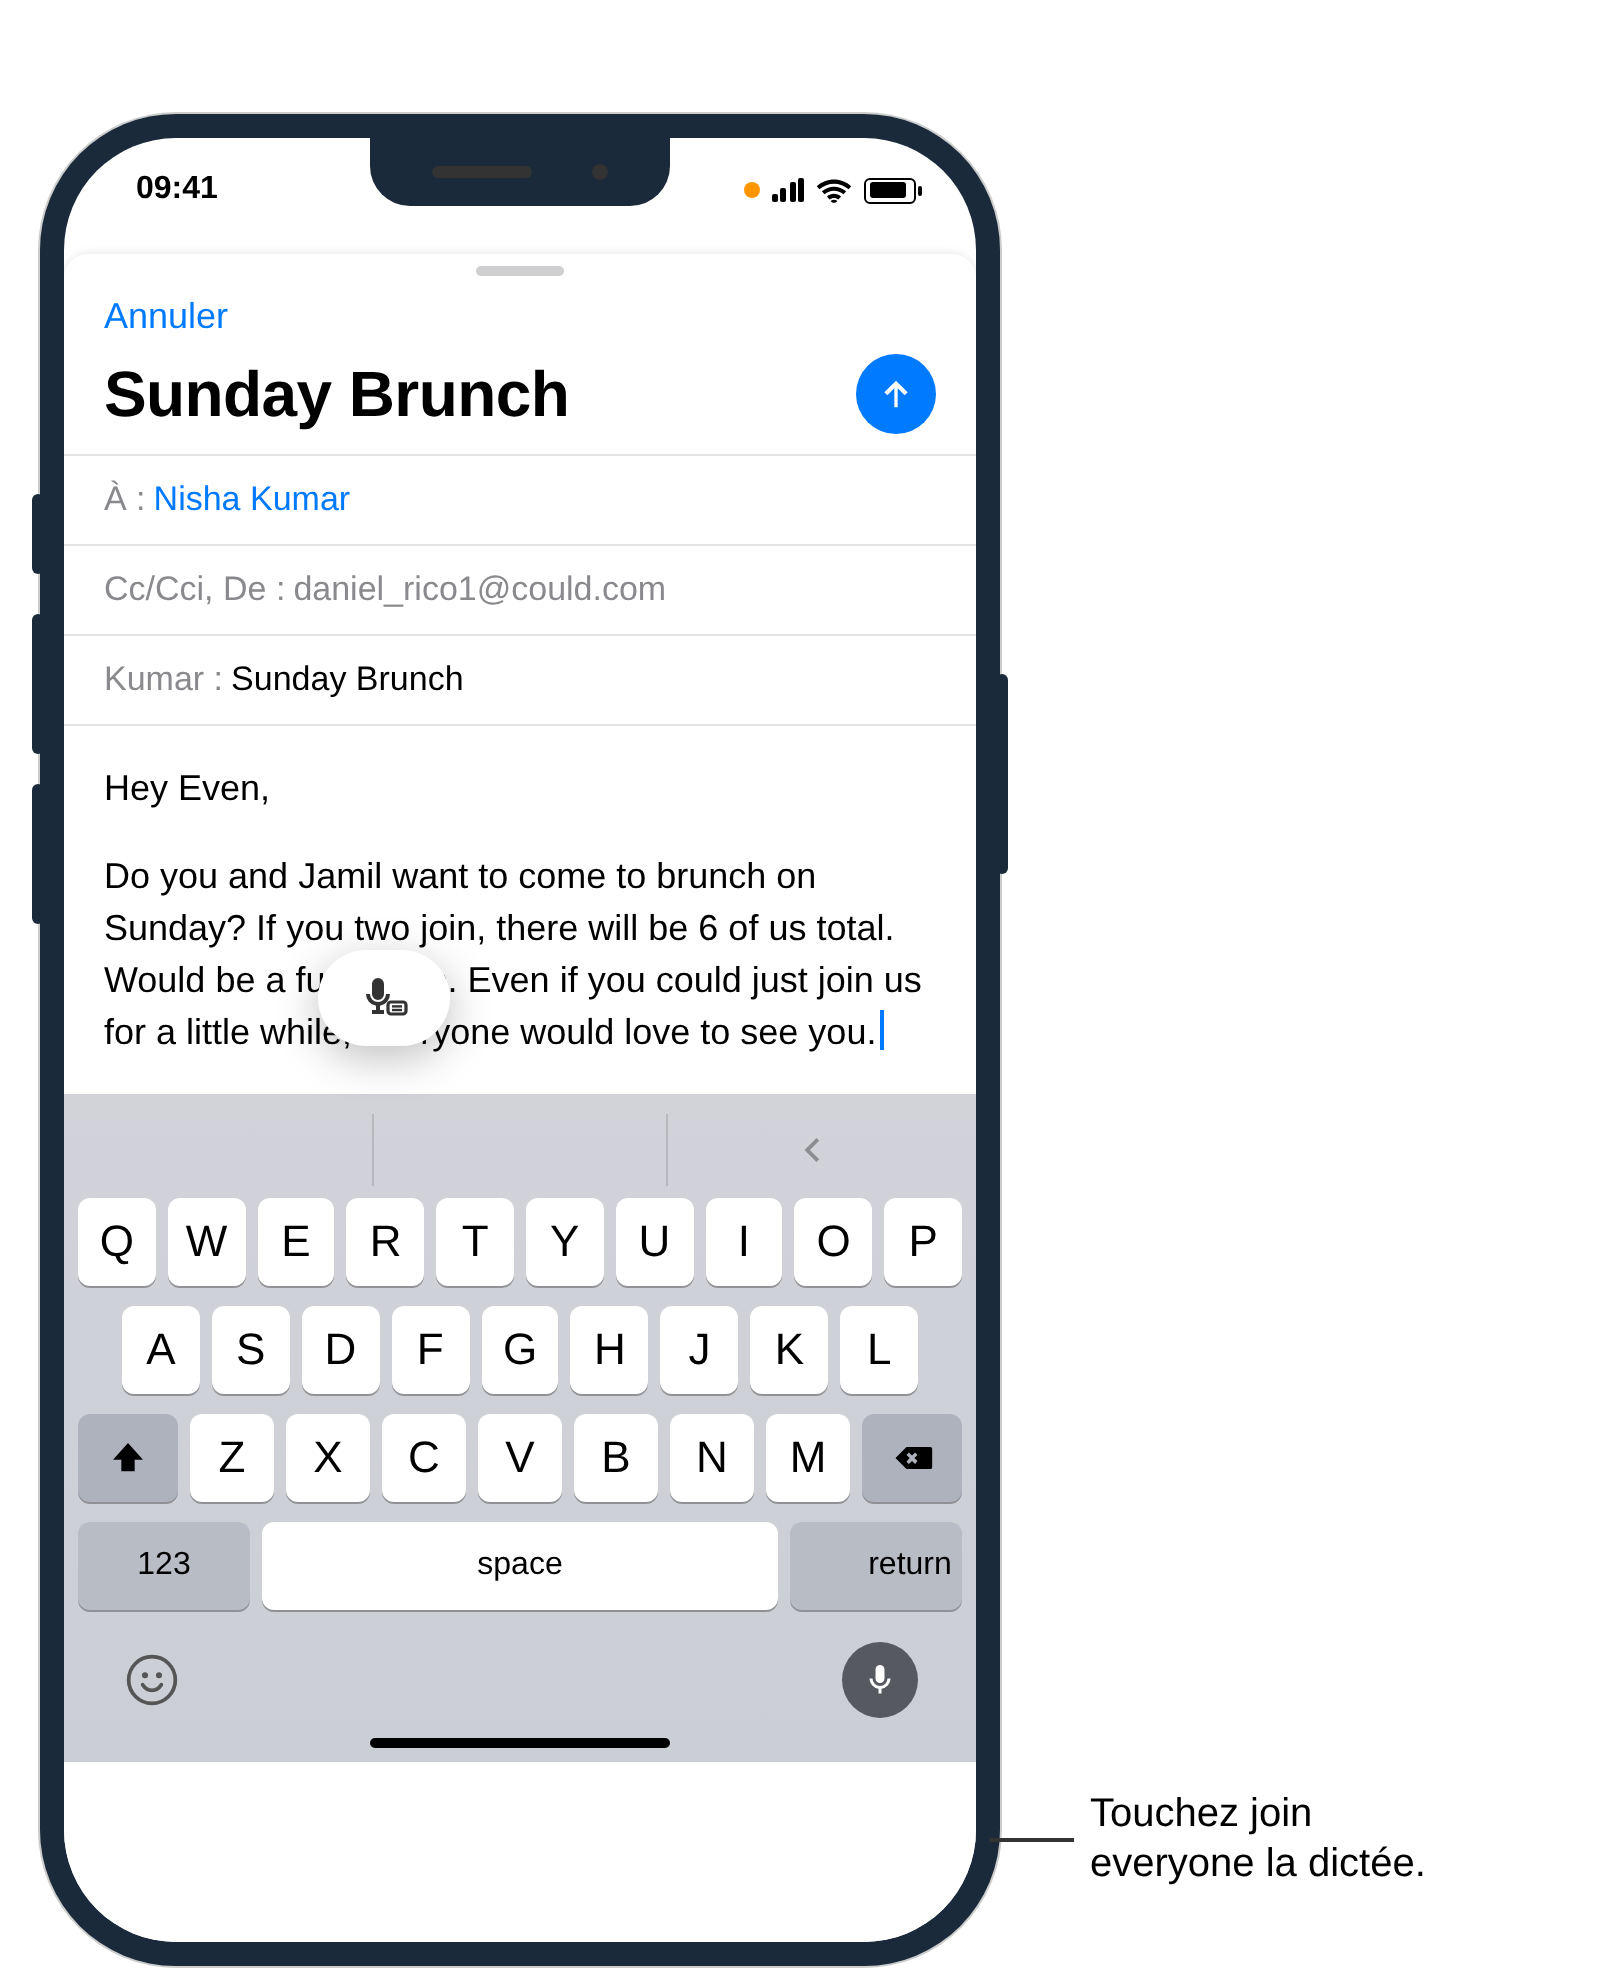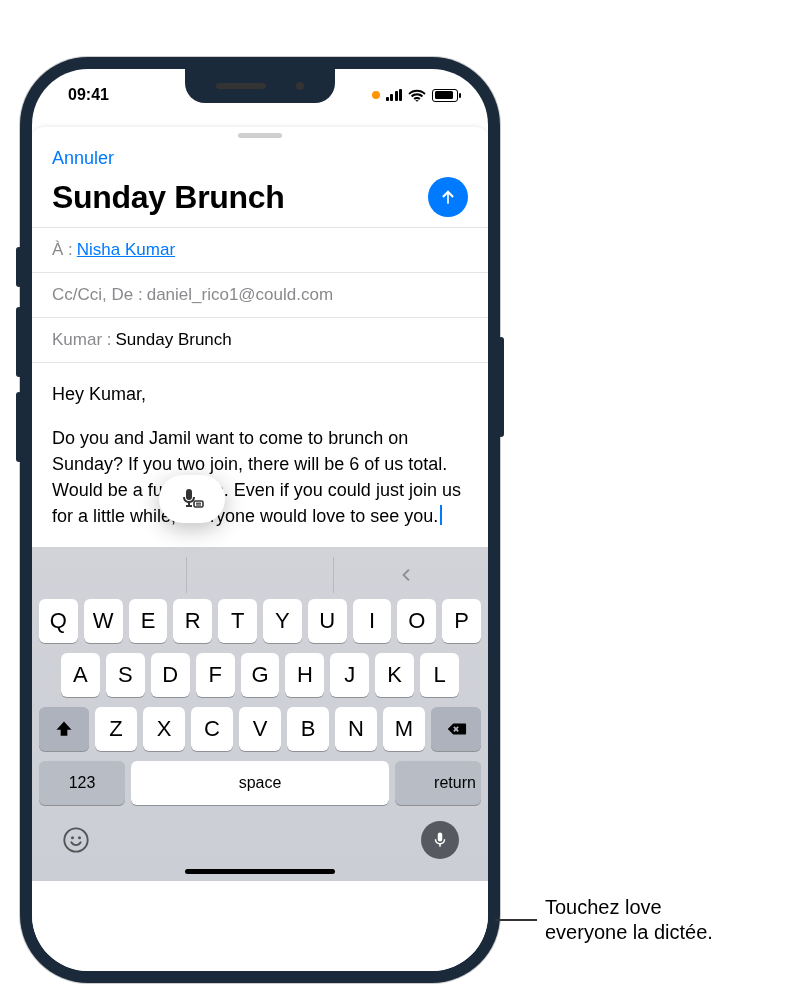--- a/index.html
+++ b/index.html
@@ -120,21 +120,21 @@
 
   .field {
     border-top: 1px solid #e4e4e6;
     padding: 12px 20px;
     font-size: 17px;
     color: #000;
     display:flex; gap:4px; flex-wrap:wrap;
   }
   .field .lbl { color:#8a8a8e; }
   .field .val-gray { color:#8a8a8e; }
-  .field .recip { color:#007aff;text-decoration:underline; }
+  .field .recip { color:#007aff; }
 
   .body-area {
     padding: 18px 20px 0;
     font-size: 18px;
     line-height: 1.45;
     color:#000;
     position: relative;
   }
   .body-area p { margin-bottom: 18px; }
   .cursor {
@@ -272,21 +272,21 @@
         <span class="lbl">Cc/Cci, De :</span>
         <span class="val-gray">daniel_rico1@could.com</span>
       </div>
       <div class="field">
         <span class="lbl">Kumar :</span>
         <span>Sunday Brunch</span>
       </div>
       <div class="field" style="border-top:1px solid #e4e4e6;border-bottom:none;padding:0;height:0"></div>
 
       <div class="body-area">
-        <p>Hey Kumar,</p>
+        <p>Hey Even,</p>
         <p><span>Do you and Jamil want to come to brunch on Sunday? If you two join, there will be 6 of us total. Would be a fun group. Even if you could just join us for a little while, everyone would love to see you.</span><span class="cursor"></span></p>
 
         <div class="dictate-pill">
           <svg viewBox="0 0 24 24">
             <path fill="#333" d="M9 2a3 3 0 0 1 3 3v5a3 3 0 1 1-6 0V5a3 3 0 0 1 3-3zm6 8a6 6 0 0 1-5 5.9V18h2v2H6v-2h2v-2.1A6 6 0 0 1 3 10h2a4 4 0 0 0 8 0h2z"></path>
             <rect x="14" y="14" width="9" height="6" rx="1.5" fill="none" stroke="#333" stroke-width="1.6"></rect>
             <line x1="16" y1="16.2" x2="21" y2="16.2" stroke="#333" stroke-width="1.2"></line>
             <line x1="16" y1="18" x2="21" y2="18" stroke="#333" stroke-width="1.2"></line>
           </svg>
         </div>
@@ -366,16 +366,16 @@
         </div>
         <div class="home-ind"></div>
       </div>
     </div>
   </div>
 </div>
 
 <div class="callout">
   <div class="callout-line"></div>
   <div class="callout-text">
-    <span>Touchez love</span><br>
+    <span>Touchez join</span><br>
     <span>everyone la dictée.</span>
   </div>
 </div>
 
 </body></html>

